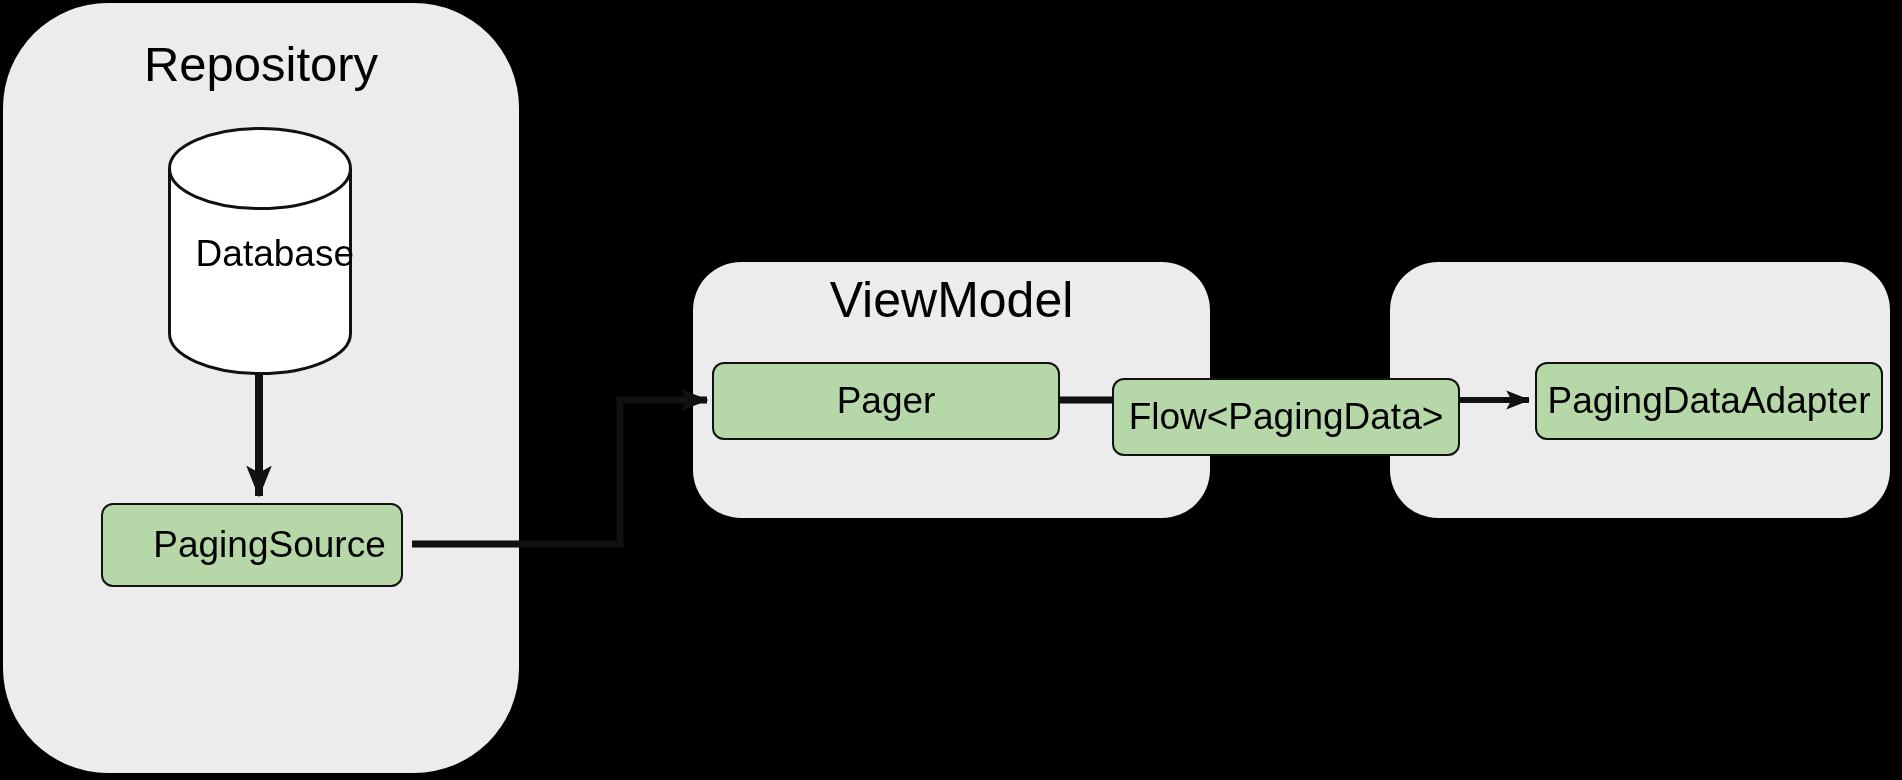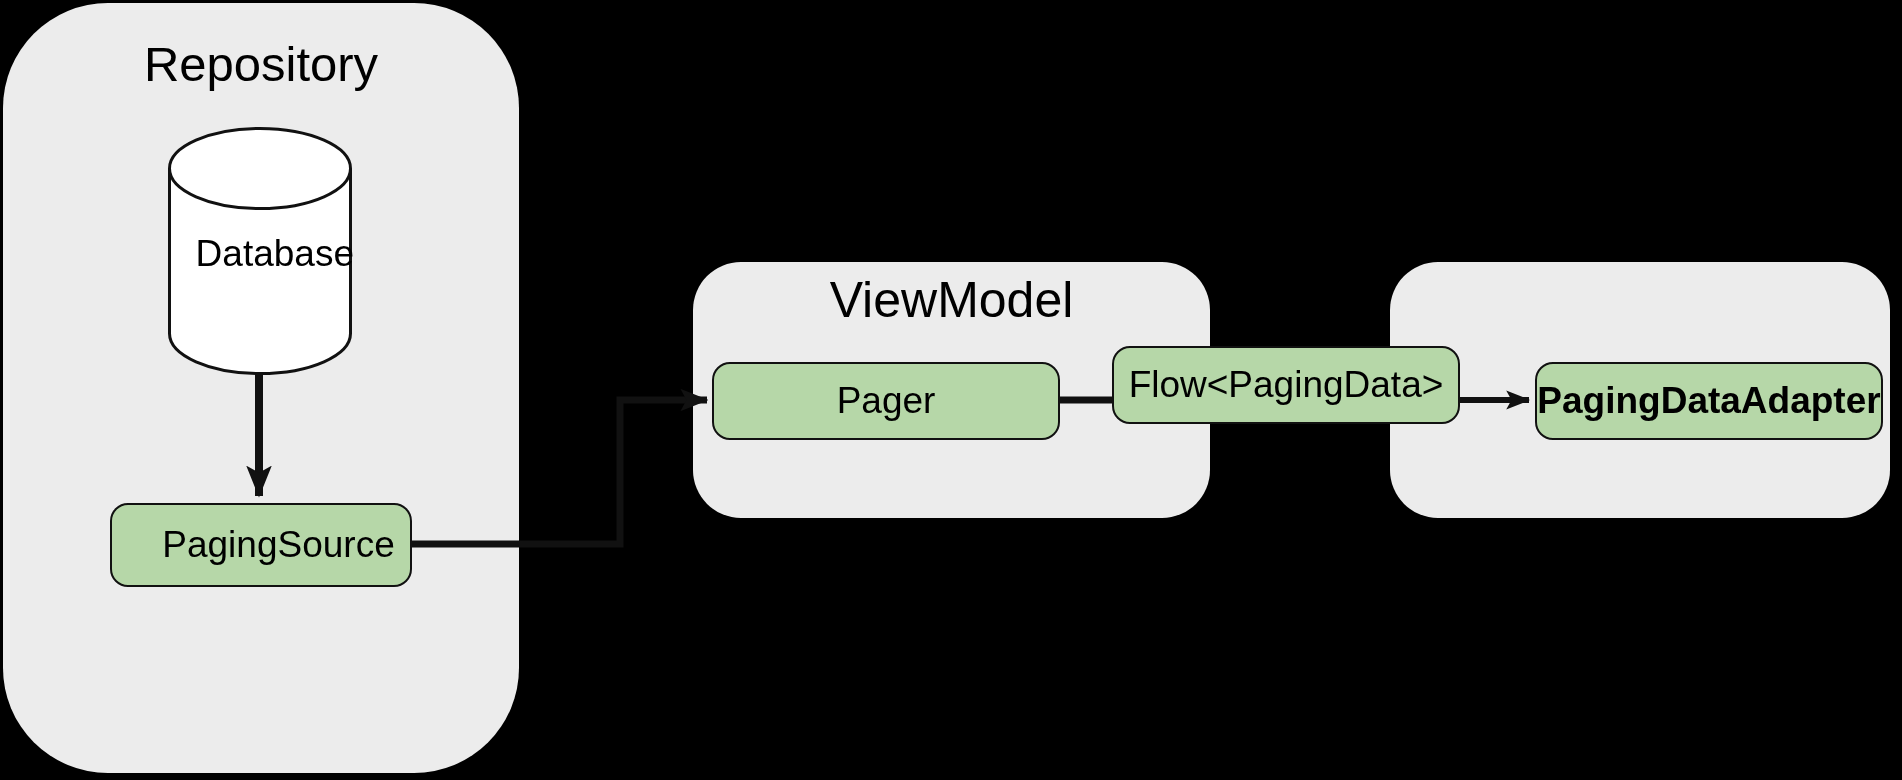--- a/index.html
+++ b/index.html
@@ -12,40 +12,40 @@
   *{margin:0;padding:0;box-sizing:border-box;}
   html,body{width:1902px;height:780px;background:var(--bg);overflow:hidden;
     font-family:"Liberation Sans","DejaVu Sans",sans-serif;color:var(--text);}
   .canvas{position:relative;width:1608px;height:780px;background:var(--bg);}
 
   .group{position:absolute;background:var(--group-fill);z-index:1;}
   .group-title{position:absolute;text-align:center;font-size:50px;line-height:1.1;
     color:var(--text);white-space:nowrap;z-index:2;}
 
   .node{position:absolute;background:var(--node-fill);border:2.5px solid var(--line);
-    border-radius:18px;display:flex;align-items:center;justify-content:center;
+    border-radius:12px;display:flex;align-items:center;justify-content:center;
     font-size:37px;color:var(--text);white-space:nowrap;z-index:4;}
 
   #repository-group{left:3px;top:3px;width:516px;height:770px;border-radius:105px;}
   #repository-title{left:3px;top:38px;width:516px;font-size:49px;}
 
   #viewmodel-group{left:693px;top:262px;width:517px;height:256px;border-radius:48px;}
   #viewmodel-title{left:693px;top:273px;width:517px;}
 
   #ui-group{left:1390px;top:262px;width:500px;height:256px;border-radius:48px;}
   #ui-title{left:1390px;top:273px;width:500px;}
 
   #database-cylinder{position:absolute;left:166px;top:127px;width:188px;height:248px;z-index:2;}
   #database-label{position:absolute;left:166px;top:233px;width:188px;text-align:right;
     font-size:37px;z-index:3;}
 
-  #paging-source-node{left:110px;top:503px;width:302px;height:84px;padding-left:35px;}
+  #paging-source-node{left:101px;top:503px;width:302px;height:84px;padding-left:35px;}
   #pager-node{left:712px;top:362px;width:348px;height:78px;}
-  #flow-node{left:1112px;top:346px;width:348px;height:78px;}
-  #adapter-node{left:1535px;top:362px;width:348px;height:78px;font-weight:bold;}
+  #flow-node{left:1112px;top:378px;width:348px;height:78px;}
+  #adapter-node{left:1535px;top:362px;width:348px;height:78px;}
 
   #connector-layer{position:absolute;left:0;top:0;width:1902px;height:780px;
     z-index:3;pointer-events:none;}
 </style>
 </head>
 <body>
 
 <div class="canvas">
 
   <div class="group" id="repository-group"></div>

